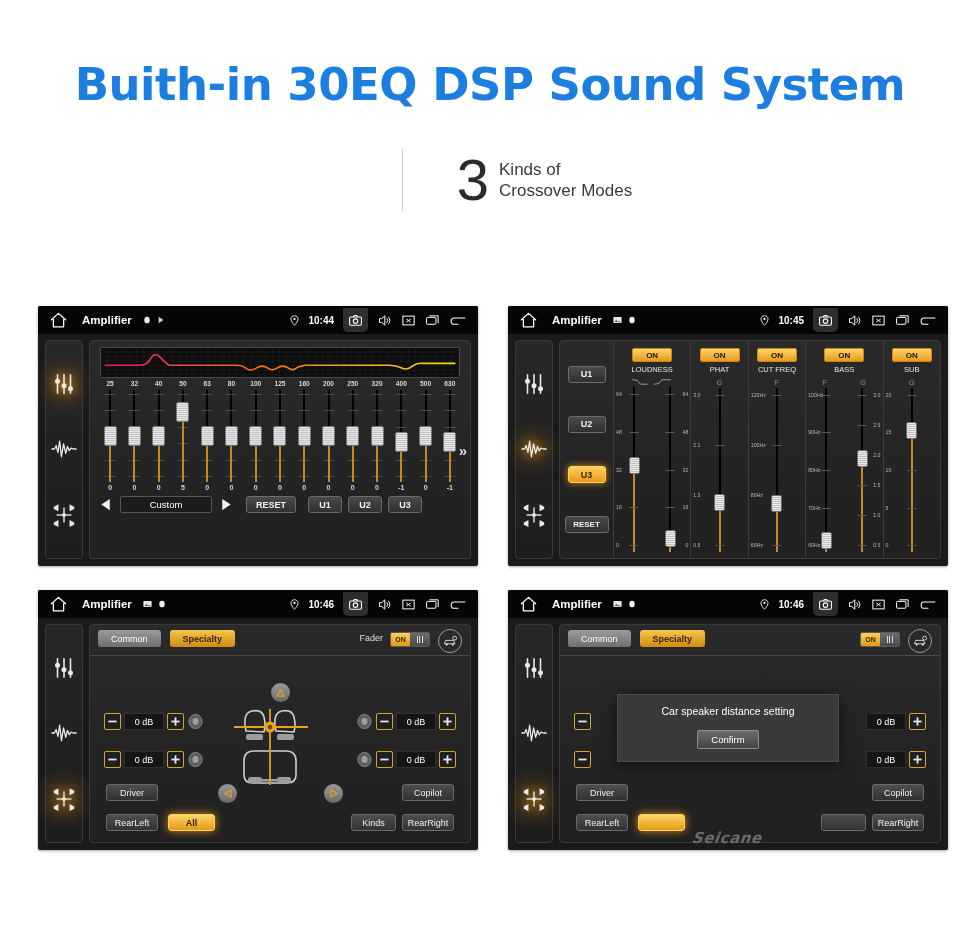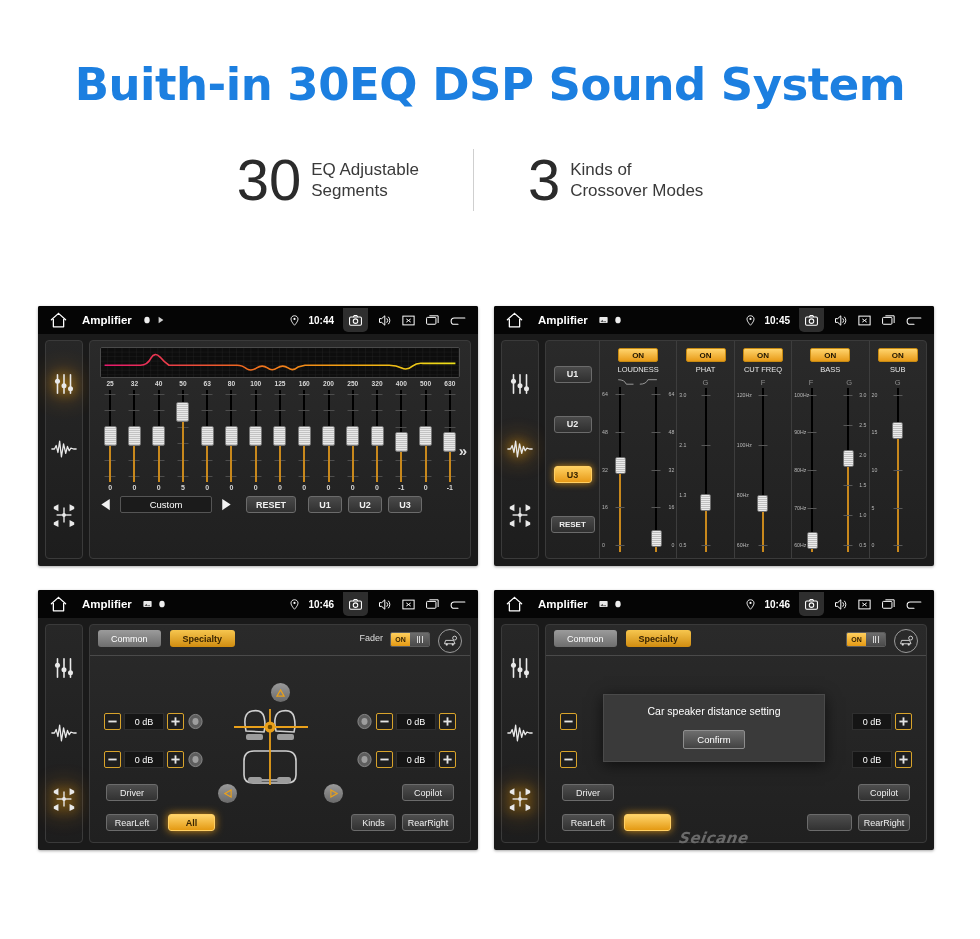--- a/index.html
+++ b/index.html
@@ -28,21 +28,21 @@
     font-size:17px; color:#3a3a3a; line-height:1.25;
     font-family:"Liberation Sans", sans-serif;
   }
   .stat-divider{ width:1px; height:62px; background:#cfcfcf; margin:0 54px; }
   .stat-left{ margin-left:-40px; }
 
   
   .grid{
     position:absolute; left:38px; top:306px;
     width:904px;
-    display:grid; grid-template-columns:440px 440px; gap:24px 16px;
+    display:grid; grid-template-columns:440px 440px; gap:24px 30px;
   }
   .screen{
     width:440px; height:260px; background:#1a1a1a;
     border-radius:2px; position:relative; overflow:hidden;
     box-shadow:0 1px 3px rgba(0,0,0,.35);
   }
 
   
   .statusbar{
     height:28px; background:#050505; display:flex; align-items:center;
@@ -278,27 +278,20 @@
     color:#6a6a6a; font-size:15px; font-weight:bold; font-style:italic;
     letter-spacing:.5px; font-family:"DejaVu Sans", sans-serif;
   }
 </style>
 </head>
 <body>
 
 <div class="hero-title">Buith-in 30EQ DSP Sound System</div>
 
 <div class="stats">
-  <div class="stat stat-left">
-    <div class="num">30</div>
-    <div class="txt">
-      <div>EQ Adjustable</div>
-      <div>Segments</div>
-    </div>
-  </div>
   <div class="stat-divider"></div>
   <div class="stat">
     <div class="num">3</div>
     <div class="txt">
       <div>Kinds of</div>
       <div>Crossover Modes</div>
     </div>
   </div>
 </div>
 

